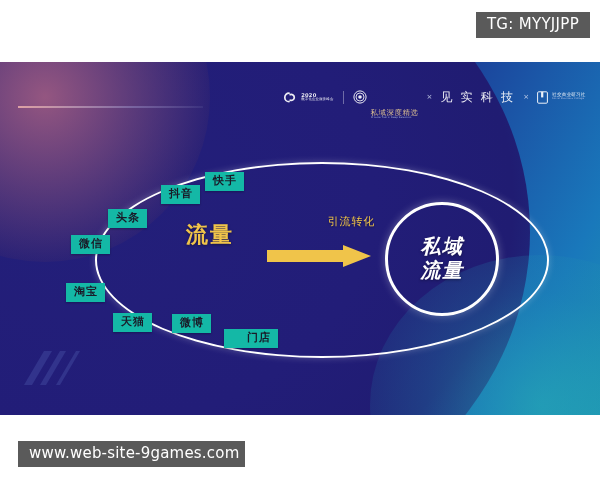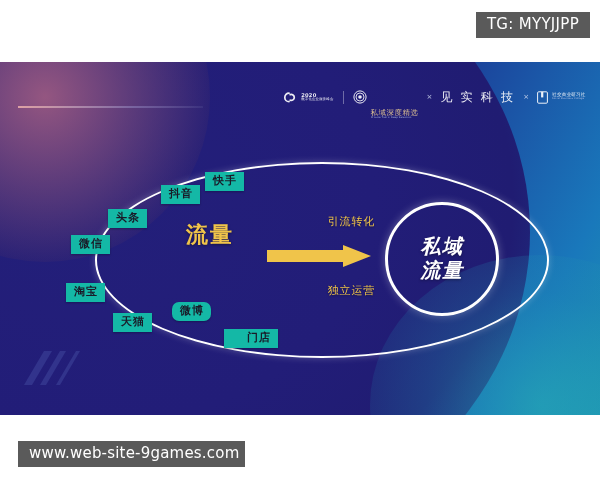--- a/index.html
+++ b/index.html
@@ -397,35 +397,34 @@
 
     <div id="public-label">
       <div class="public-line">流量</div>
     </div>
 
     <div id="arrow-group">
       <div class="arrow-caption" id="arrow-caption-top">引流转化</div>
       <svg id="arrow-shape" viewBox="0 0 104 22">
         <polygon points="0,5 76,5 76,0 104,11 76,22 76,17 0,17" fill="#f0c44a"></polygon>
       </svg>
-      <div class="arrow-caption" id="arrow-caption-bottom">独立运营</div>
     </div>
 
     <div id="private-circle">
       <div class="private-line">私域</div>
       <div class="private-line">流量</div>
     </div>
 
     <div id="source-badges">
         <div class="src-badge" style="left: 205px; top: 110px;">快手</div>
         <div class="src-badge" style="left: 145px; top: 123px; margin-left: 16px;">抖音</div>
         <div class="src-badge" style="left: 108px; top: 147px;">头条</div>
         <div class="src-badge" style="left: 71px; top: 173px;">微信</div>
         <div class="src-badge" style="left: 66px; top: 221px;">淘宝</div>
         <div class="src-badge" style="left: 113px; top: 251px;">天猫</div>
-        <div class="src-badge" style="left: 172px; top: 240px; border-radius: 7px;">微博</div>
+        <div class="src-badge" style="left: 172px; top: 252px;">微博</div>
         <div class="src-badge" style="left: 224px; top: 267px; padding-left: 23px;">门店</div>
       </div>
 
   </div>
 </div>
 
 <div id="site-watermark">www.web-site-9games.com</div>
 
 </body></html>

